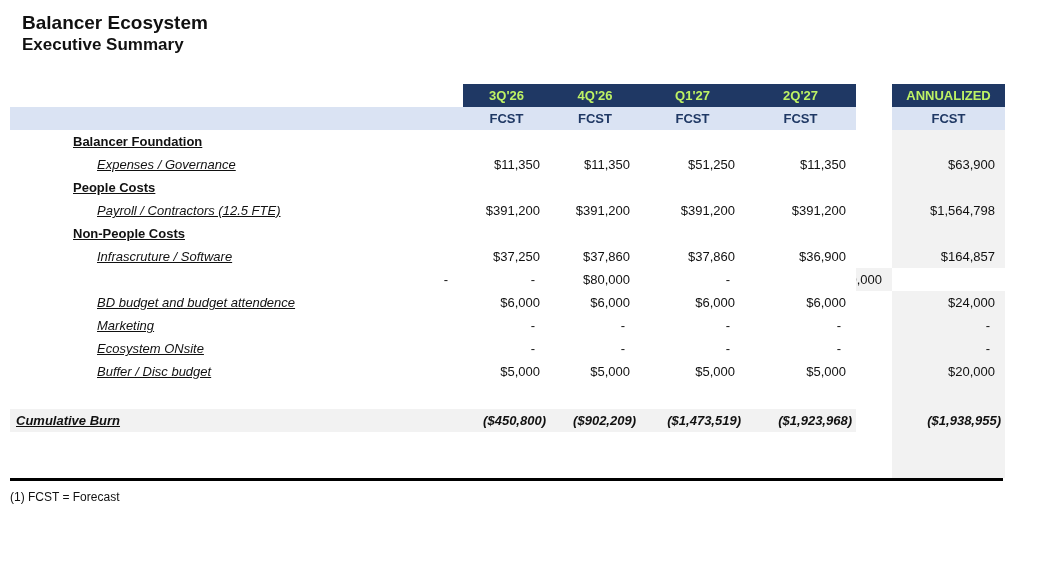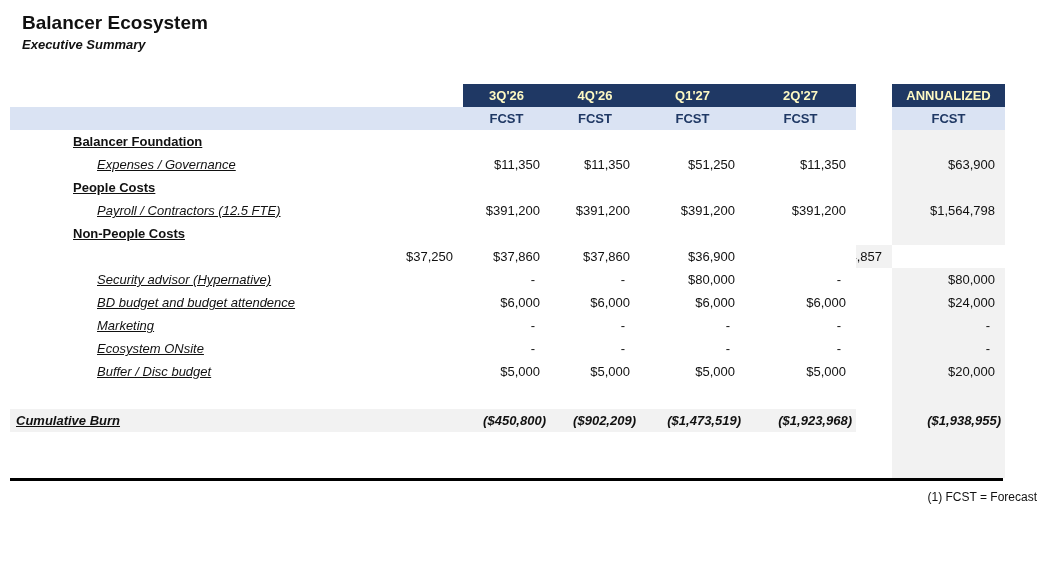--- a/index.html
+++ b/index.html
@@ -10,40 +10,40 @@
     --rule:#000000;
   }
   *{box-sizing:border-box;margin:0;padding:0;}
   html,body{background:#ffffff;}
   body{
     width:1037px;height:563px;overflow:hidden;
     font-family:"Liberation Sans",sans-serif;color:var(--ink);
   }
   .page{position:relative;width:1037px;height:395px;padding:12px 0 0 10px;background:#fff;}
   .title{margin-left:12px;font-size:19px;font-weight:bold;line-height:22px;}
-  .subtitle{margin-left:12px;margin-top:3px;font-size:13px;font-weight:bold;font-style:italic;line-height:16px;}
+  .subtitle{margin-left:12px;margin-top:3px;font-size:17px;font-weight:bold;line-height:16px;}
   .budget-table{margin-top:31px;width:995px;}
   .row{display:grid;grid-template-columns:453px 87px 90px 105px 111px 36px 113px;height:23px;}
   .row.tall{height:26px;}
   .cell{display:flex;align-items:center;font-size:13px;overflow:hidden;}
   .label-cell{padding-left:87px;font-style:italic;white-space:nowrap;text-decoration:underline;}
-  .hdr-cell{background:var(--navy);color:#fef9c3;font-weight:bold;justify-content:center;}
+  .hdr-cell{background:var(--navy);color:#bef264;font-weight:bold;justify-content:center;}
   .fcst-cell{color:var(--navy);font-weight:bold;justify-content:center;}
   .fcst-bg{background:var(--lightblue);}
   .value-cell{justify-content:flex-end;padding-right:10px;white-space:nowrap;}
   .value-cell.neg{padding-right:4px;}
   .value-cell.dash{padding-right:15px;}
   .row.section .label-cell{font-weight:bold;font-style:normal;padding-left:63px;}
   .row.total .label-cell,.row.cumulative .label-cell{padding-left:6px;font-weight:bold;font-style:normal;}
   .row.total .cell,.row.cumulative .cell{font-weight:bold;}
   .row.cumulative .cell{font-style:italic;text-align:right;}
   .row.cumulative .main-band{background:var(--lightgray);}
   .annual-gray{background:var(--lightgray);}
   .divider-rule{width:993px;height:3px;background:var(--rule);margin-top:0;}
-  .footnotes{margin-top:8px;margin-left:13px;text-align:right;}
+  .footnotes{margin-top:8px;margin-left:0;}
   .footnote{font-size:12px;line-height:16px;margin-bottom:7px;}
 </style>
 </head>
 <body>
 
 <div class="page">
 
   <div class="title">Balancer Ecosystem</div>
   <div class="subtitle">Executive Summary</div>
 
@@ -109,29 +109,29 @@
         <div class="row section">
           <div class="cell label-cell">Non-People Costs</div>
           <div class="cell value-cell"></div>
           <div class="cell value-cell"></div>
           <div class="cell value-cell"></div>
           <div class="cell value-cell"></div>
           <div class="cell "></div>
           <div class="cell value-cell annual-gray"></div>
         </div>
         <div class="row item">
+          <div class="cell label-cell">Infrascruture / Software</div>
           <div class="cell value-cell">$37,250</div>
           <div class="cell value-cell">$37,860</div>
           <div class="cell value-cell">$37,860</div>
           <div class="cell value-cell">$36,900</div>
           <div class="cell "></div>
           <div class="cell value-cell annual-gray">$164,857</div>
         </div>
         <div class="row item">
-          <div class="cell label-cell">Security advisor (Hypernative)</div>
           <div class="cell value-cell dash">-</div>
           <div class="cell value-cell dash">-</div>
           <div class="cell value-cell">$80,000</div>
           <div class="cell value-cell dash">-</div>
           <div class="cell "></div>
           <div class="cell value-cell annual-gray">$80,000</div>
         </div>
         <div class="row item">
           <div class="cell label-cell">BD budget and budget attendence</div>
           <div class="cell value-cell">$6,000</div>

